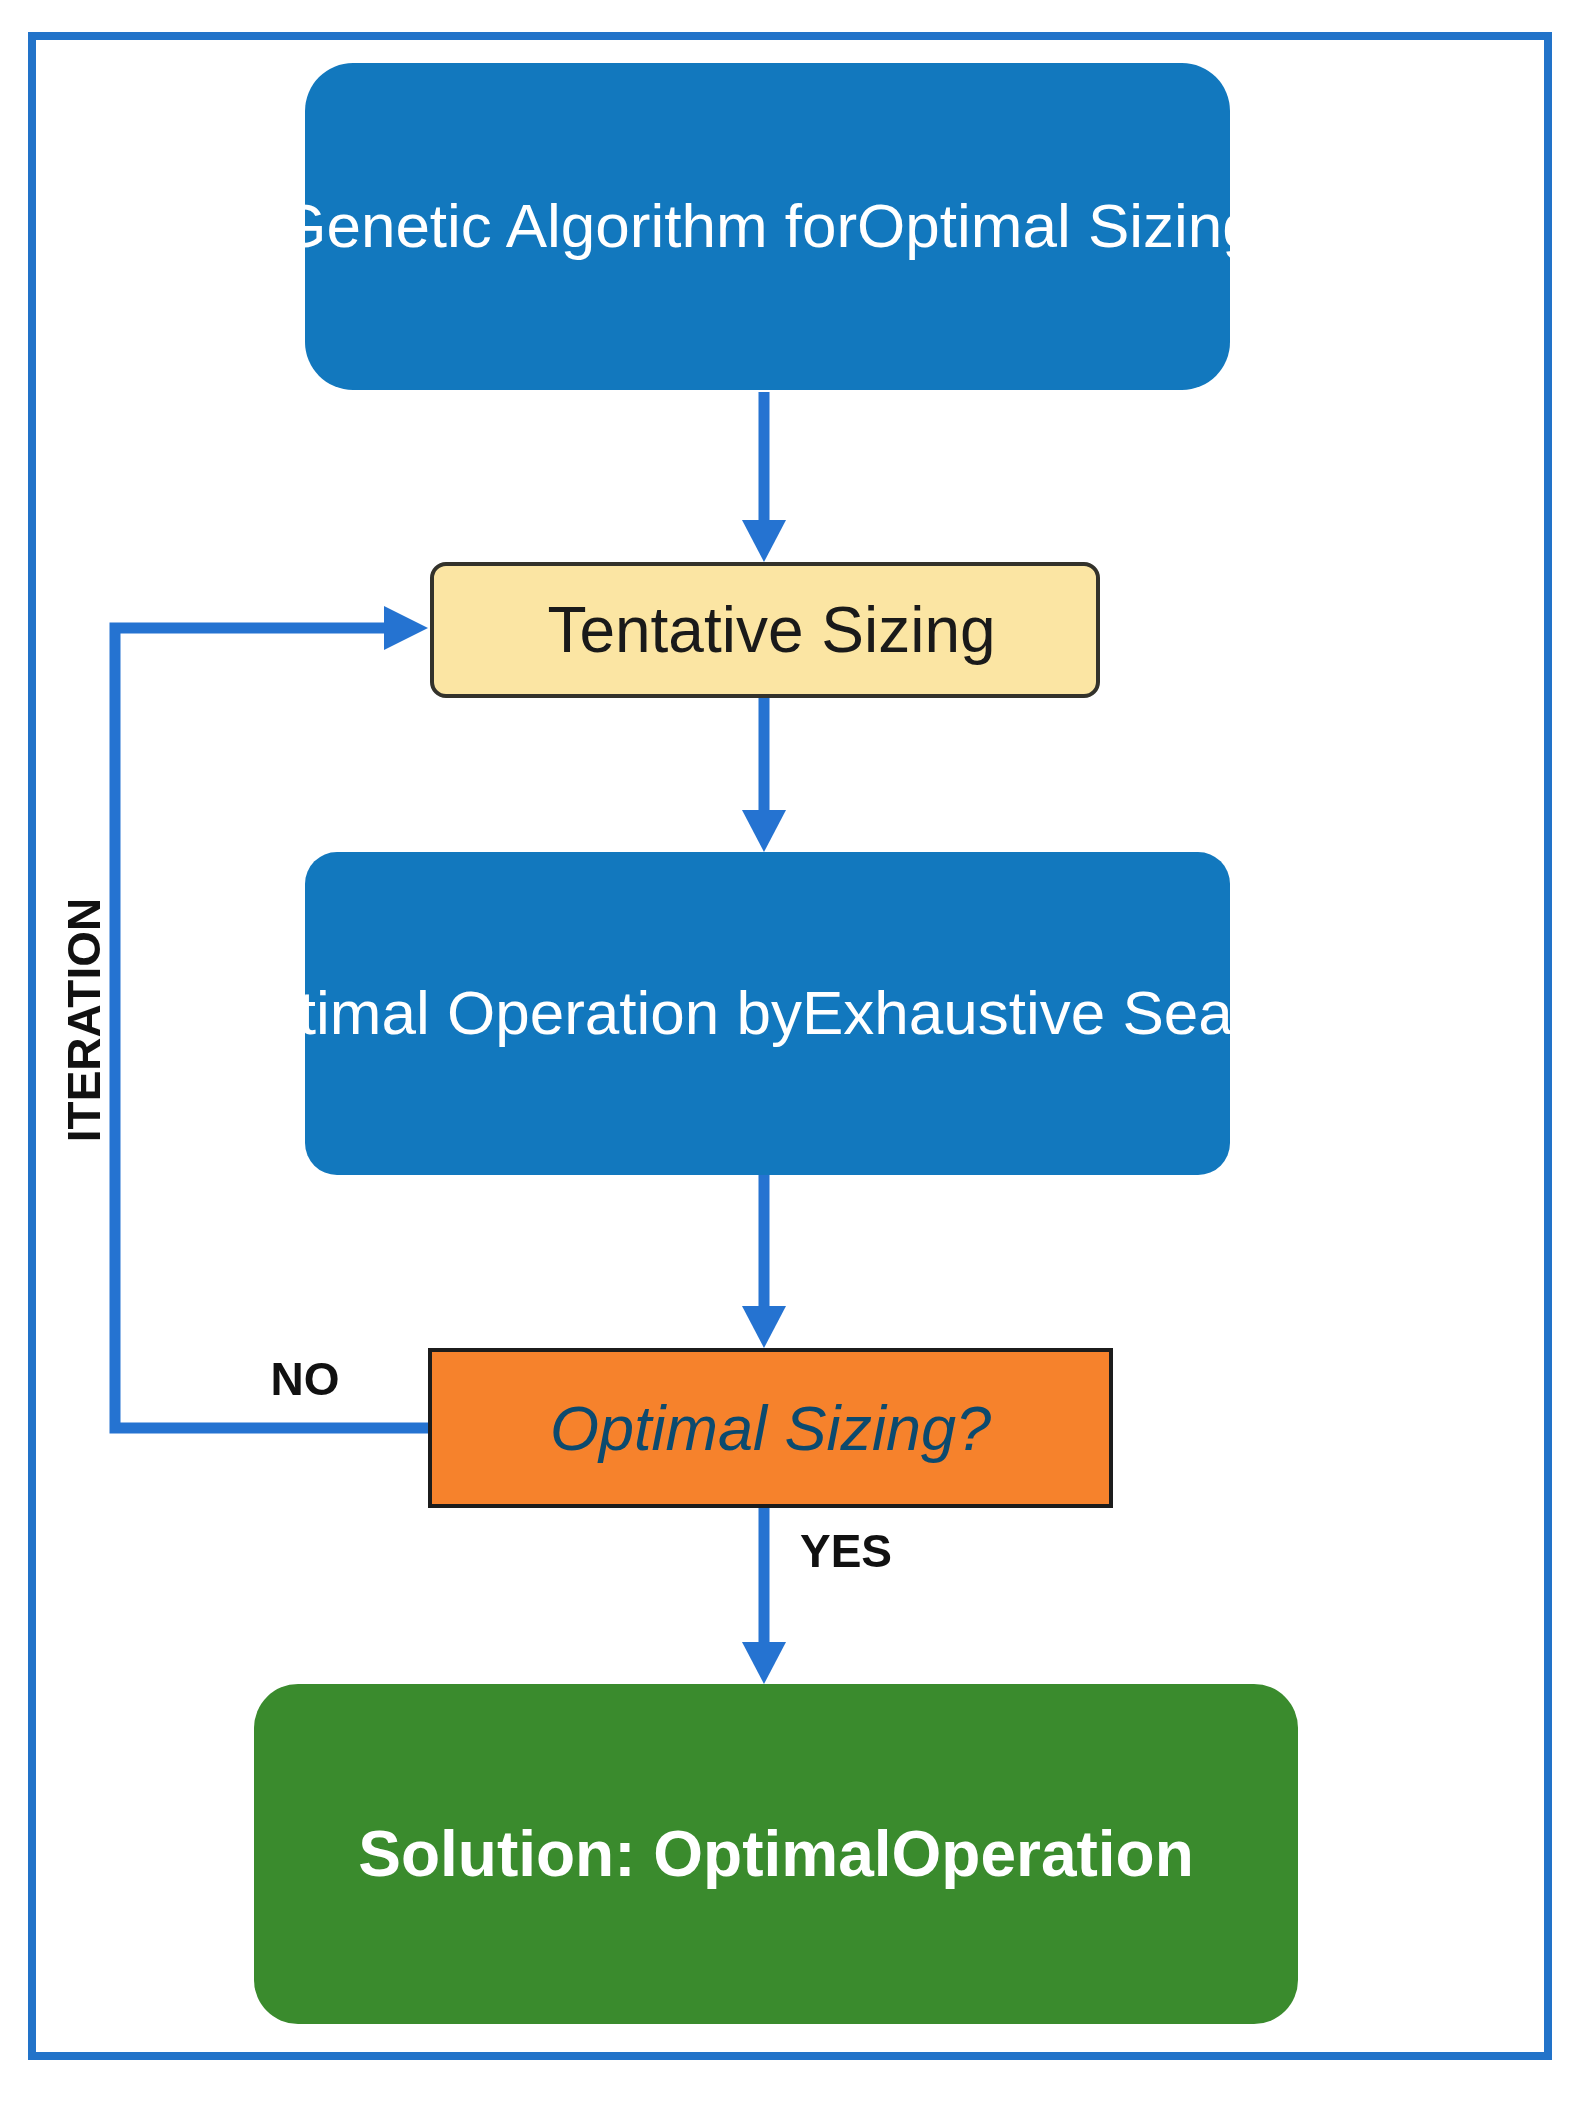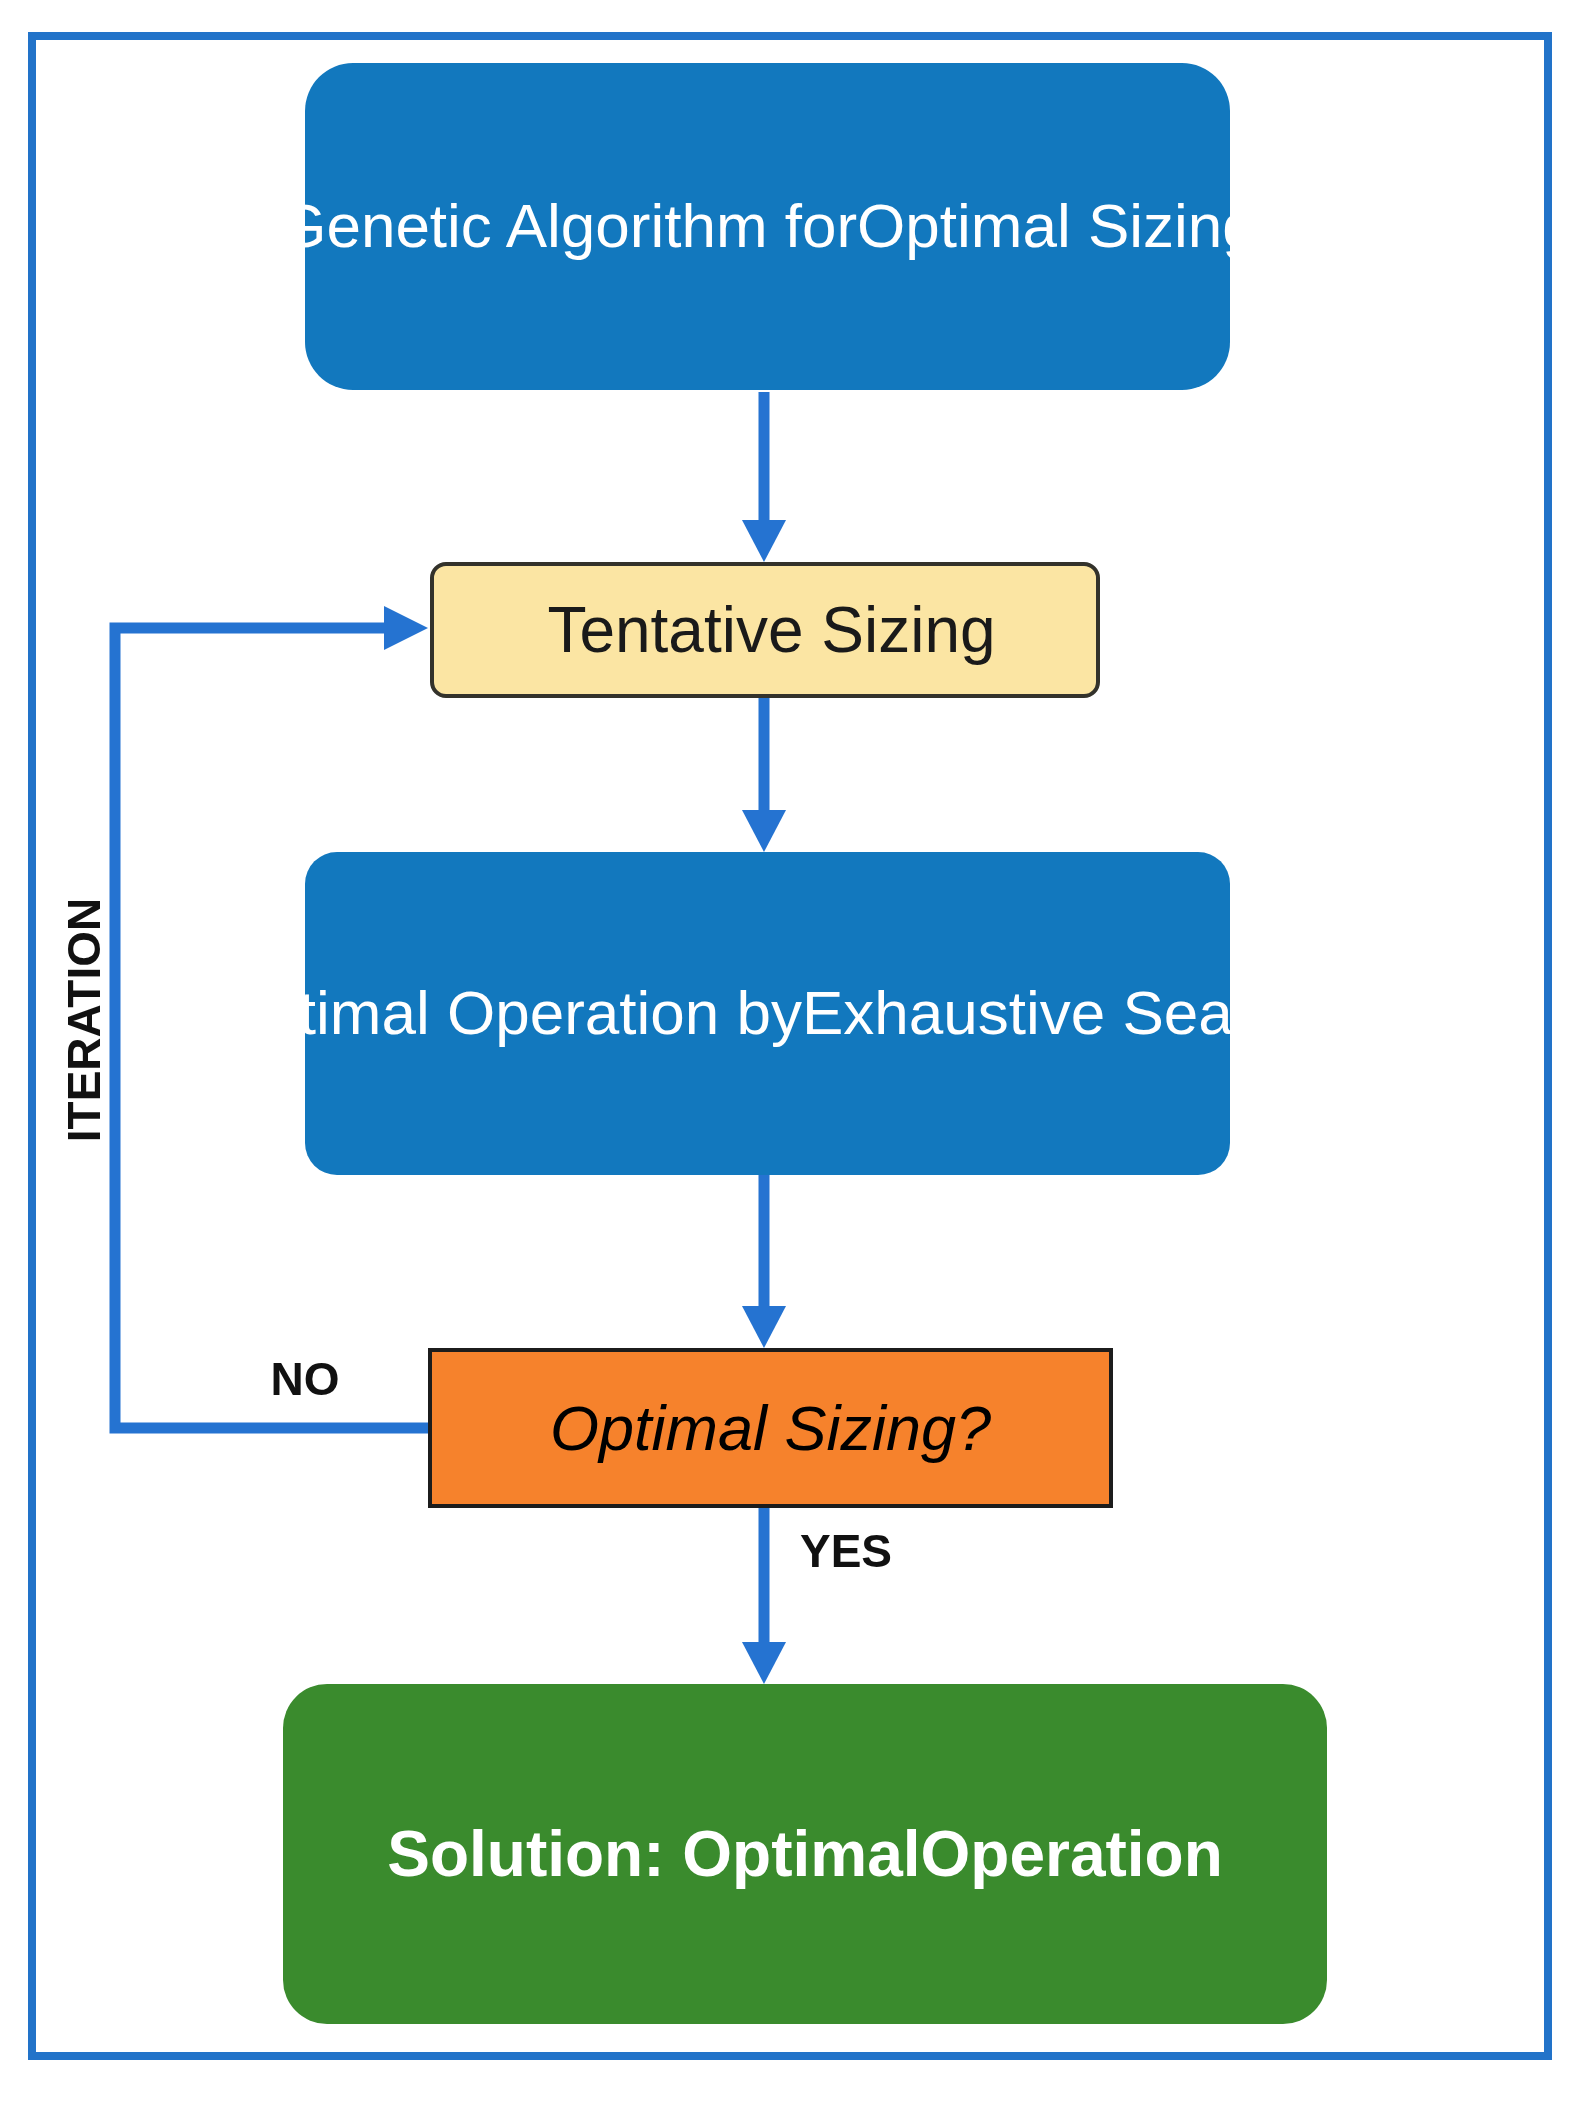--- a/index.html
+++ b/index.html
@@ -137,25 +137,25 @@
 
   <div class="node node-tentative" style="background: rgb(251, 229, 163); color: rgb(26, 26, 26); border-color: rgb(51, 50, 43);">
     <div class="line">Tentative Sizing</div>
   </div>
 
   <div class="node node-exhaustive" style="background: rgb(18, 120, 190); color: rgb(255, 255, 255);">
     <div class="line">Optimal Operation by</div>
     <div class="line">Exhaustive Search</div>
   </div>
 
-  <div class="node node-decision" style="background: rgb(246, 130, 44); color: #000000; border-color: rgb(28, 28, 28);">
+  <div class="node node-decision" style="background: rgb(246, 130, 44); color: #0c4a6e; border-color: rgb(28, 28, 28);">
     <div class="line">Optimal Sizing?</div>
   </div>
 
-  <div class="node node-solution" style="background: rgb(58, 139, 45); color: rgb(255, 255, 255); margin-left: 29px;">
+  <div class="node node-solution" style="background: rgb(58, 139, 45); color: rgb(255, 255, 255);">
     <div class="line">Solution: Optimal</div>
     <div class="line">Operation</div>
   </div>
 
   <div class="edge-label label-no">NO</div>
   <div class="edge-label label-yes">YES</div>
   <div class="edge-label label-iteration">ITERATION</div>
 
 </div>
 

